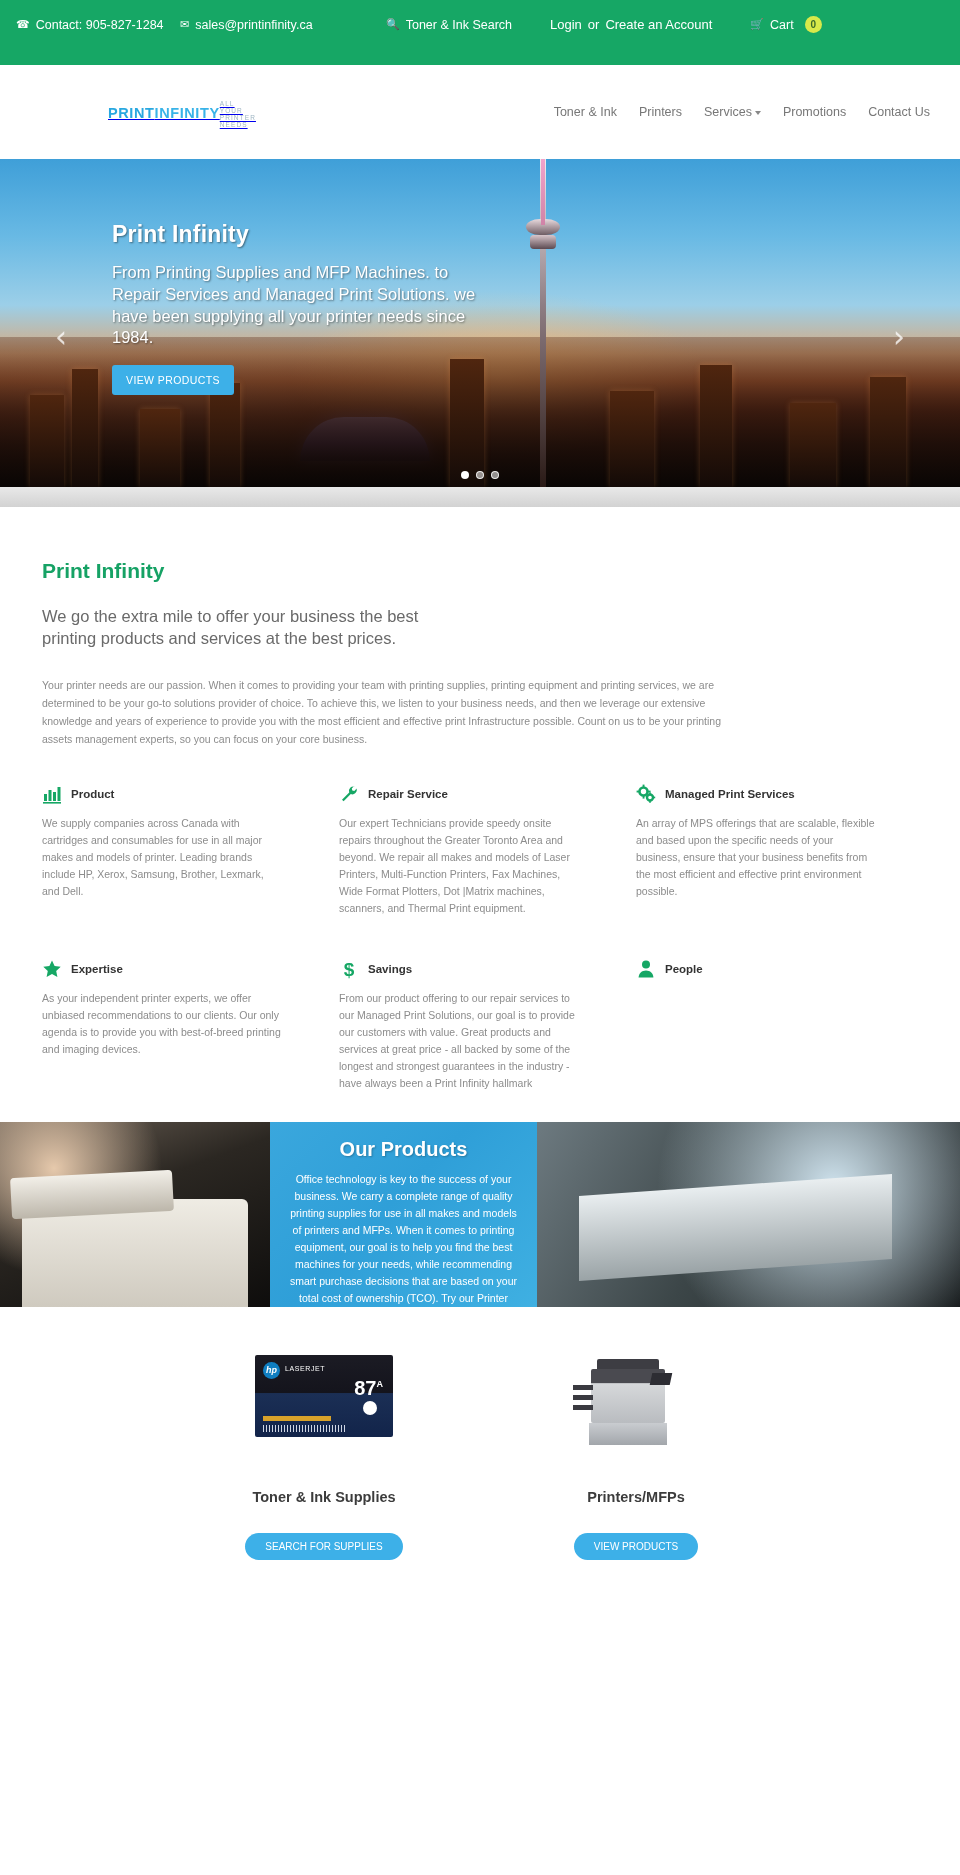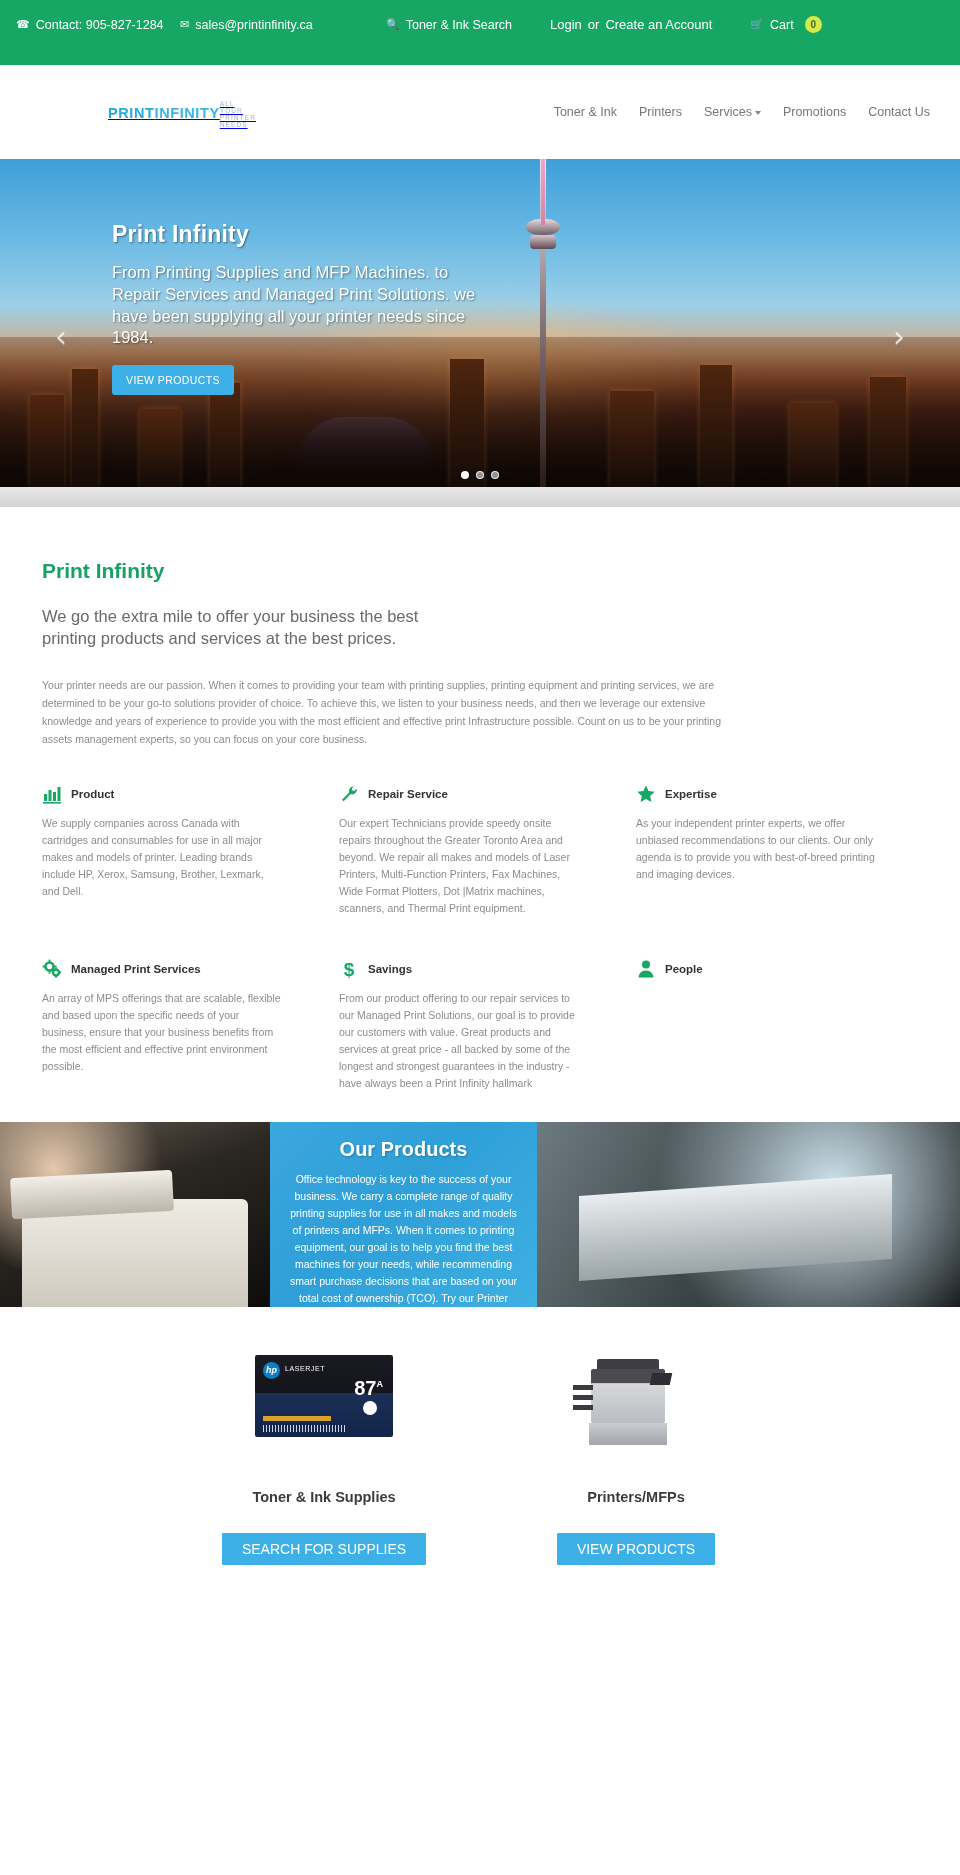--- a/index.html
+++ b/index.html
@@ -360,24 +360,24 @@
   .card-title {
     font-size: 14.5px;
     font-weight: bold;
     color: #3c3c3c;
     margin-bottom: 28px;
   }
   .card-btn {
     display: inline-block;
     background: #3db0e8;
     color: #fff;
-    font-size: 14px;
+    font-size: 10px;
     padding: 8px 20px;
     border: none;
-    border-radius: 1px;
+    border-radius: 14px;
     cursor: pointer;
   }
 
   
   .toner {
     width: 138px; height: 82px;
     background: linear-gradient(to bottom, #1b1b24 0%, #14141c 46%, #1b2f55 47%, #12244a 100%);
     border-radius: 2px;
     position: relative;
     overflow: hidden;
@@ -560,48 +560,48 @@
         <path d="M15.8 2.6a4.6 4.6 0 0 0-5.6 5.9L3 15.7l1.6 1.6 7.2-7.2a4.6 4.6 0 0 0 5.9-5.6l-2.4 2.4-2-.5-.5-2 2.1-2.1z" fill="#16a765"></path>
       </svg>
       <span class="feature-title">Repair Service</span>
     </div>
     <p class="feature-body">Our expert Technicians provide speedy onsite repairs throughout the Greater Toronto Area and beyond. We repair all makes and models of Laser Printers, Multi-Function Printers, Fax Machines, Wide Format Plotters, Dot |Matrix machines, scanners, and Thermal Print equipment.</p>
   </div>
 
   <div class="feature">
     <div class="feature-head">
       <svg class="ficon" viewBox="0 0 20 20">
-        <path d="M10 1.4l2.6 5.6 6.1.7-4.5 4.2 1.2 6-5.4-3-5.4 3 1.2-6L1.3 7.7l6.1-.7z" fill="#16a765"></path>
-      </svg>
-      <span class="feature-title">Expertise</span>
-    </div>
-    <p class="feature-body">As your independent printer experts, we offer unbiased recommendations to our clients. Our only agenda is to provide you with best-of-breed printing and imaging devices.</p>
-  </div>
-
-  <div class="feature">
-    <div class="feature-head">
-      <svg class="ficon" viewBox="0 0 20 20">
         <circle cx="7.5" cy="7.5" r="4" fill="none" stroke="#16a765" stroke-width="2.6"></circle>
         <circle cx="14" cy="13.5" r="3" fill="none" stroke="#16a765" stroke-width="2.4"></circle>
         <rect x="6.6" y="0.6" width="1.9" height="3" fill="#16a765"></rect>
         <rect x="6.6" y="11.6" width="1.9" height="3" fill="#16a765"></rect>
         <rect x="0.6" y="6.6" width="3" height="1.9" fill="#16a765"></rect>
         <rect x="11.6" y="6.6" width="3" height="1.9" fill="#16a765"></rect>
         <rect x="13.2" y="8.4" width="1.6" height="2.4" fill="#16a765"></rect>
         <rect x="13.2" y="16.4" width="1.6" height="2.4" fill="#16a765"></rect>
         <rect x="16.6" y="12.6" width="2.6" height="1.7" fill="#16a765"></rect>
       </svg>
       <span class="feature-title">Managed Print Services</span>
     </div>
     <p class="feature-body">An array of MPS offerings that are scalable, flexible and based upon the specific needs of your business, ensure that your business benefits from the most efficient and effective print environment possible.</p>
   </div>
 
   <div class="feature">
     <div class="feature-head">
       <svg class="ficon" viewBox="0 0 20 20">
+        <path d="M10 1.4l2.6 5.6 6.1.7-4.5 4.2 1.2 6-5.4-3-5.4 3 1.2-6L1.3 7.7l6.1-.7z" fill="#16a765"></path>
+      </svg>
+      <span class="feature-title">Expertise</span>
+    </div>
+    <p class="feature-body">As your independent printer experts, we offer unbiased recommendations to our clients. Our only agenda is to provide you with best-of-breed printing and imaging devices.</p>
+  </div>
+
+  <div class="feature">
+    <div class="feature-head">
+      <svg class="ficon" viewBox="0 0 20 20">
         <text x="10" y="17" text-anchor="middle" font-size="19" font-weight="bold" fill="#16a765" font-family="'Liberation Sans', sans-serif">$</text>
       </svg>
       <span class="feature-title">Savings</span>
     </div>
     <p class="feature-body">From our product offering to our repair services to our Managed Print Solutions, our goal is to provide our customers with value. Great products and services at great price - all backed by some of the longest and strongest guarantees in the industry - have always been a Print Infinity hallmark</p>
   </div>
 
   <div class="feature">
     <div class="feature-head">
       <svg class="ficon" viewBox="0 0 20 20">

